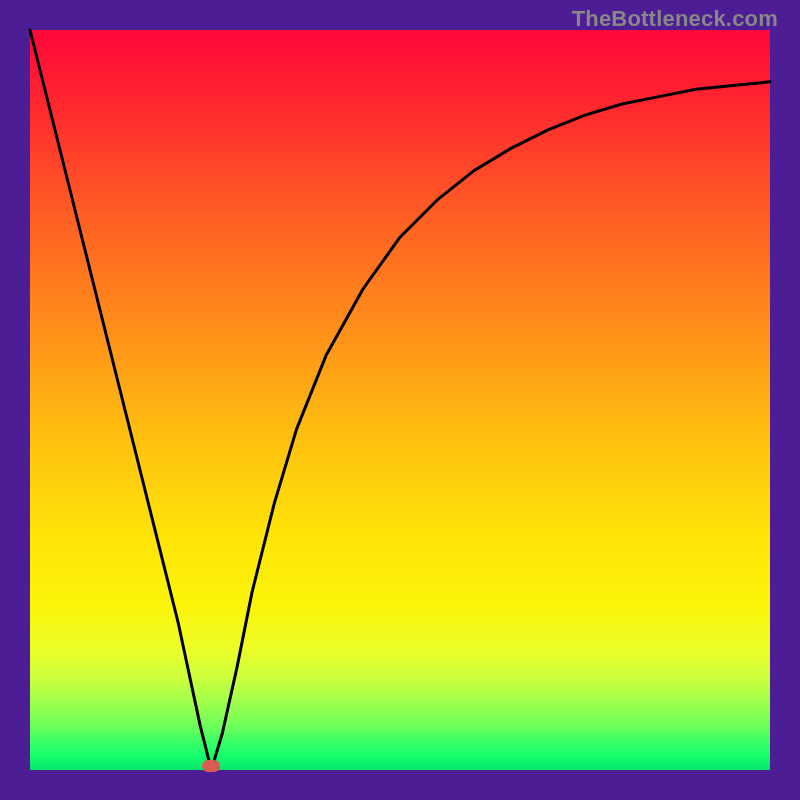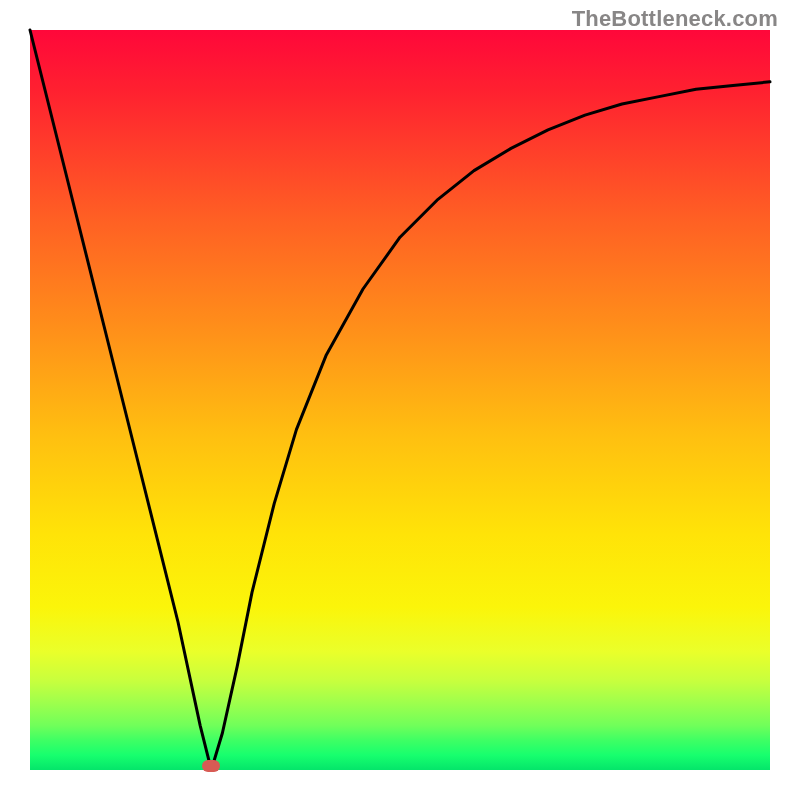--- a/index.html
+++ b/index.html
@@ -1,17 +1,17 @@
 <!DOCTYPE html>
 <html><head>
 <meta charset="utf-8">
 <style>
   * { margin: 0; padding: 0; box-sizing: border-box; }
   html, body { width: 800px; height: 800px; background: #000; overflow: hidden; }
-  .frame { position: relative; width: 800px; height: 800px; background: #ffffff; }
+  .frame { position: relative; width: 800px; height: 800px; background: #4c1d95; }
   .plot-area {
     position: absolute;
     left: 30px;
     top: 30px;
     width: 740px;
     height: 740px;
     background: linear-gradient(to bottom,
       #ff073a 0%,
       #ff2030 8%,
       #ff5e24 25%,

